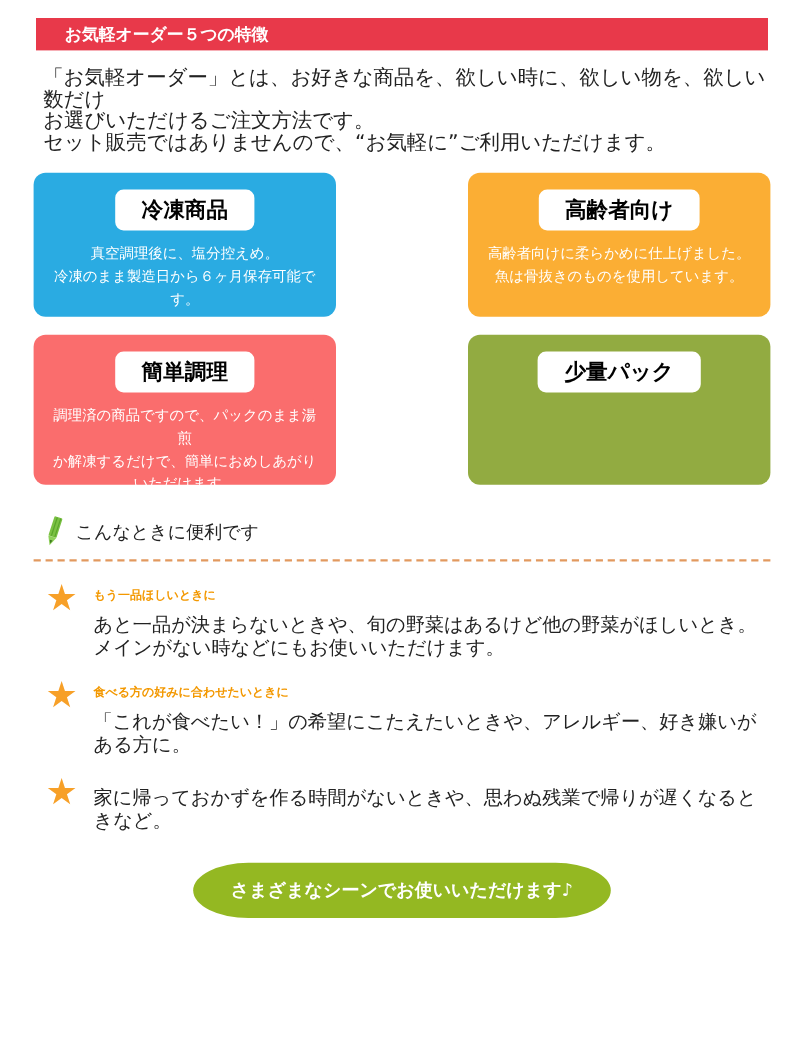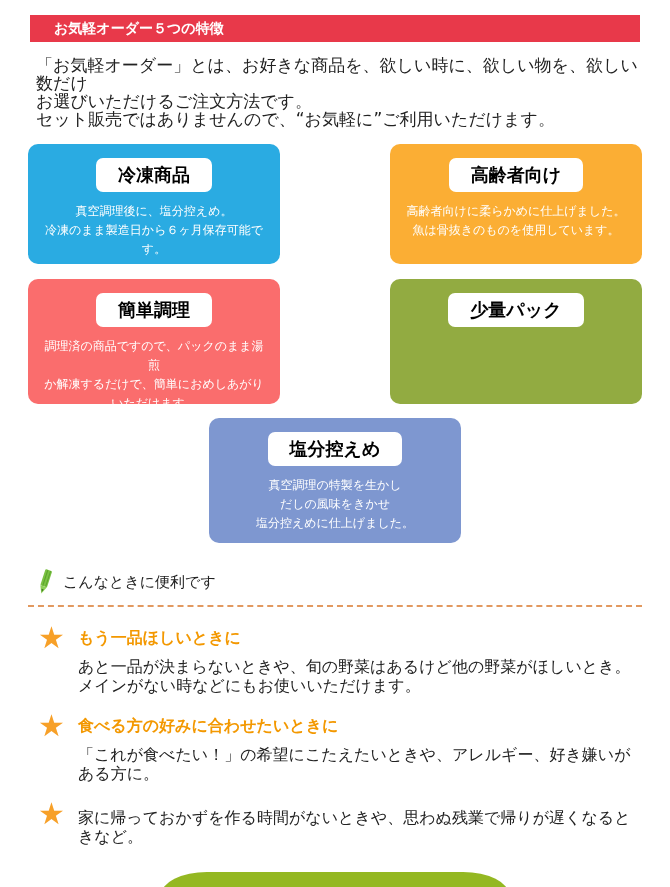--- a/index.html
+++ b/index.html
@@ -64,21 +64,21 @@
   .pencil { width:18px; height:28px; flex:0 0 auto; }
 
   .dashed-divider {
     margin:9px 28px 0 28px;
     border-top:2px dashed #e2995f;
     height:0;
   }
 
   .tip { display:flex; align-items:flex-start; gap:13px; margin:17px 30px 0 38px; }
   .star { color:#f7a028; font-size:30px; line-height:28px; flex:0 0 auto; }
-  .tip-title { color:#f39800; font-weight:bold; font-size:16px; margin-top:4px; }
+  .tip-title { color:#f39800; font-weight:bold; font-size:10px; margin-top:4px; }
   .tip-desc {
     margin-top:8px;
     font-size:16px; line-height:19px;
     white-space:pre-line; color:#222222;
   }
 
   .pill {
     margin:26px auto 16px auto;
     width:348px; height:46px;
     border-radius:52px / 26px;
@@ -128,30 +128,20 @@
     </div>
 
     <div class="card h125" style="background-color: rgb(146, 171, 65);">
       <div class="card-title-box">
         <span>少量パック</span>
       </div>
     </div>
 
   </div>
 
-  <div class="card-row-center">
-    <div class="card h125" style="background-color: rgb(126, 151, 208);">
-      <div class="card-title-box">
-        <span>塩分控えめ</span>
-      </div>
-      <div class="card-desc">真空調理の特製を生かし
-だしの風味をきかせ
-塩分控えめに仕上げました。</div>
-    </div>
-  </div>
 
   <div class="tips-header">
     <svg class="pencil" viewBox="0 0 18 28" xmlns="http://www.w3.org/2000/svg">
       <g transform="rotate(18 9 14)">
         <rect x="5.5" y="1.5" width="7" height="17" rx="1" fill="#7bc143"></rect>
         <line x1="8" y1="2" x2="8" y2="18" stroke="#5aa52c" stroke-width="1"></line>
         <line x1="11" y1="2" x2="11" y2="18" stroke="#5aa52c" stroke-width="1"></line>
         <polygon points="5.5,18.5 12.5,18.5 9,26" fill="#8fd05a"></polygon>
         <polygon points="7.8,21.5 10.2,21.5 9,24.5" fill="#3e7c1f"></polygon>
       </g>

